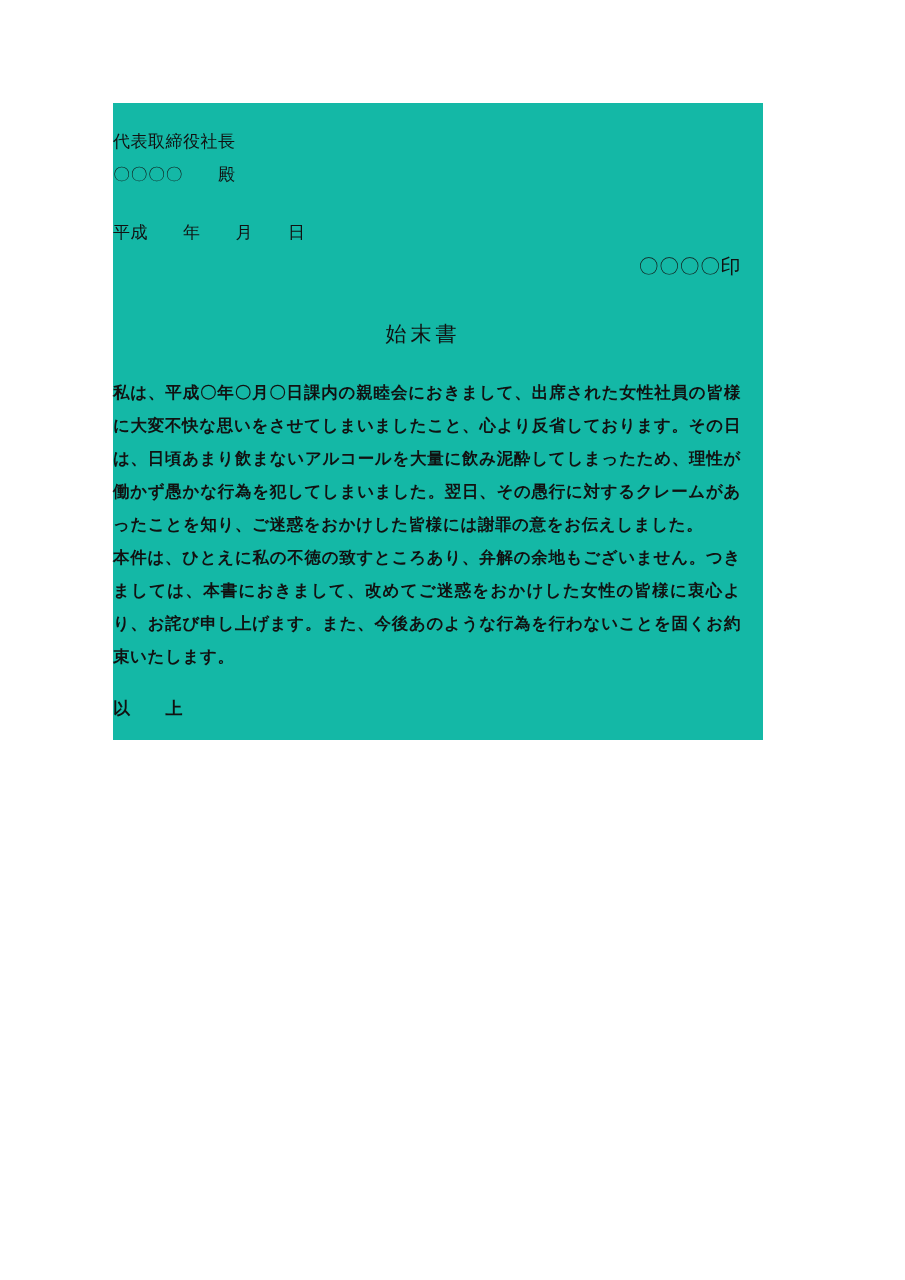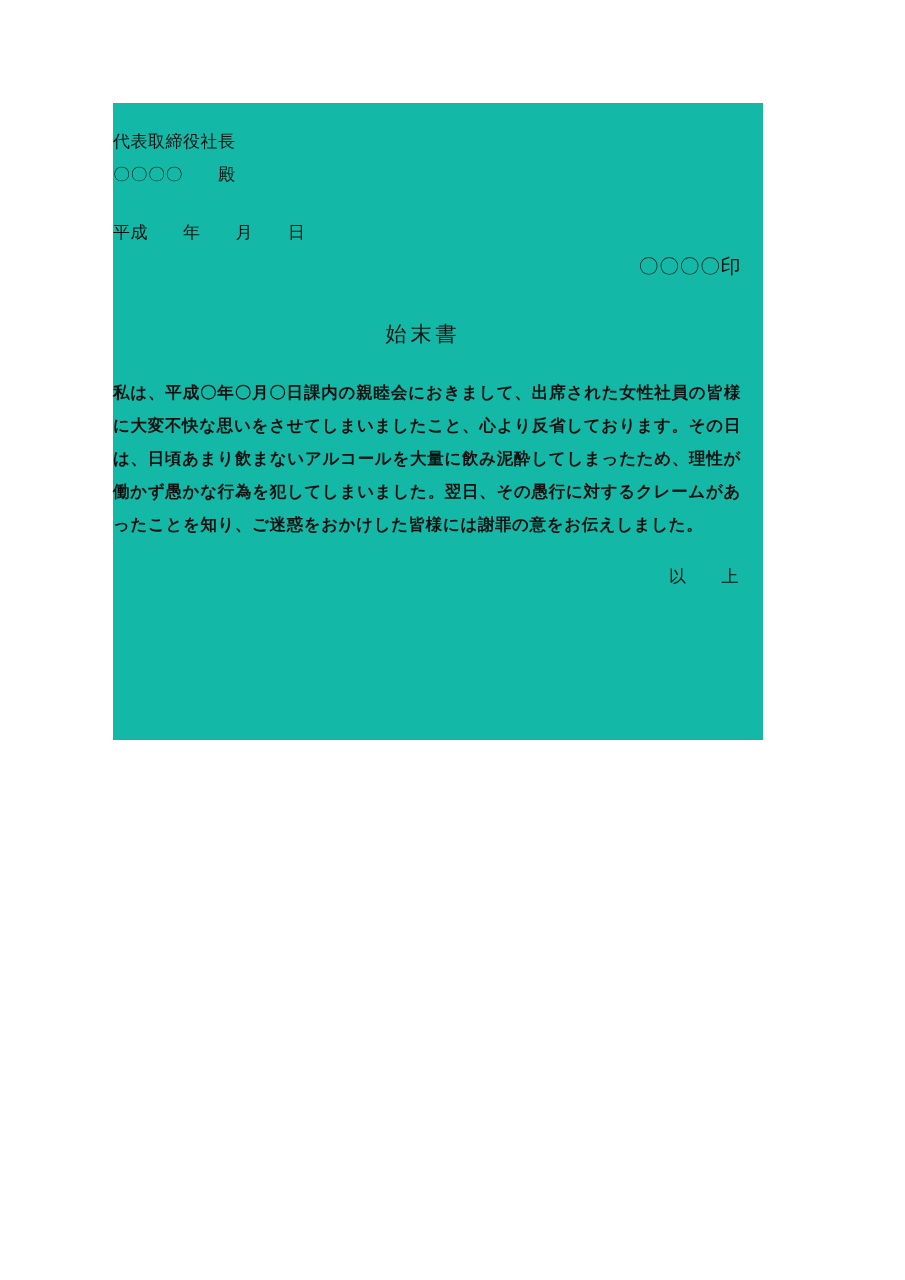--- a/index.html
+++ b/index.html
@@ -81,25 +81,25 @@
     letter-spacing: 0.6px;
     color: #111111;
   }
   .body-text p {
     margin: 0;
     font-weight: bold;
   }
 
   .closing {
     margin-top: 24px;
-    text-align: right;
     font-size: 17px;
     letter-spacing: 0.5px;
     white-space: pre;
     padding-right: 2px;
+    font-weight: bold;
   }
 </style>
 </head>
 <body>
 
 <div class="page">
 
   <div class="doc-block">
 
     <div class="addressee">
@@ -107,18 +107,19 @@
       <div class="line">〇〇〇〇　　殿</div>
     </div>
 
     <div class="date-row">平成　　年　　月　　日</div>
     <div class="seal-row">〇〇〇〇印</div>
 
     <div class="doc-title">始末書</div>
 
     <div class="body-text">
       <p>私は、平成〇年〇月〇日課内の親睦会におきまして、出席された女性社員の皆様に大変不快な思いをさせてしまいましたこと、心より反省しております。その日は、日頃あまり飲まないアルコールを大量に飲み泥酔してしまったため、理性が働かず愚かな行為を犯してしまいました。翌日、その愚行に対するクレームがあったことを知り、ご迷惑をおかけした皆様には謝罪の意をお伝えしました。</p>
+      <p>本件は、ひとえに私の不徳の致すところあり、弁解の余地もございません。つきましては、本書におきまして、改めてご迷惑をおかけした女性の皆様に衷心より、お詫び申し上げます。また、今後あのような行為を行わないことを固くお約束いたします。</p>
     </div>
 
     <div class="closing">以　　上</div>
 
   </div>
 </div>
 
 </body></html>

